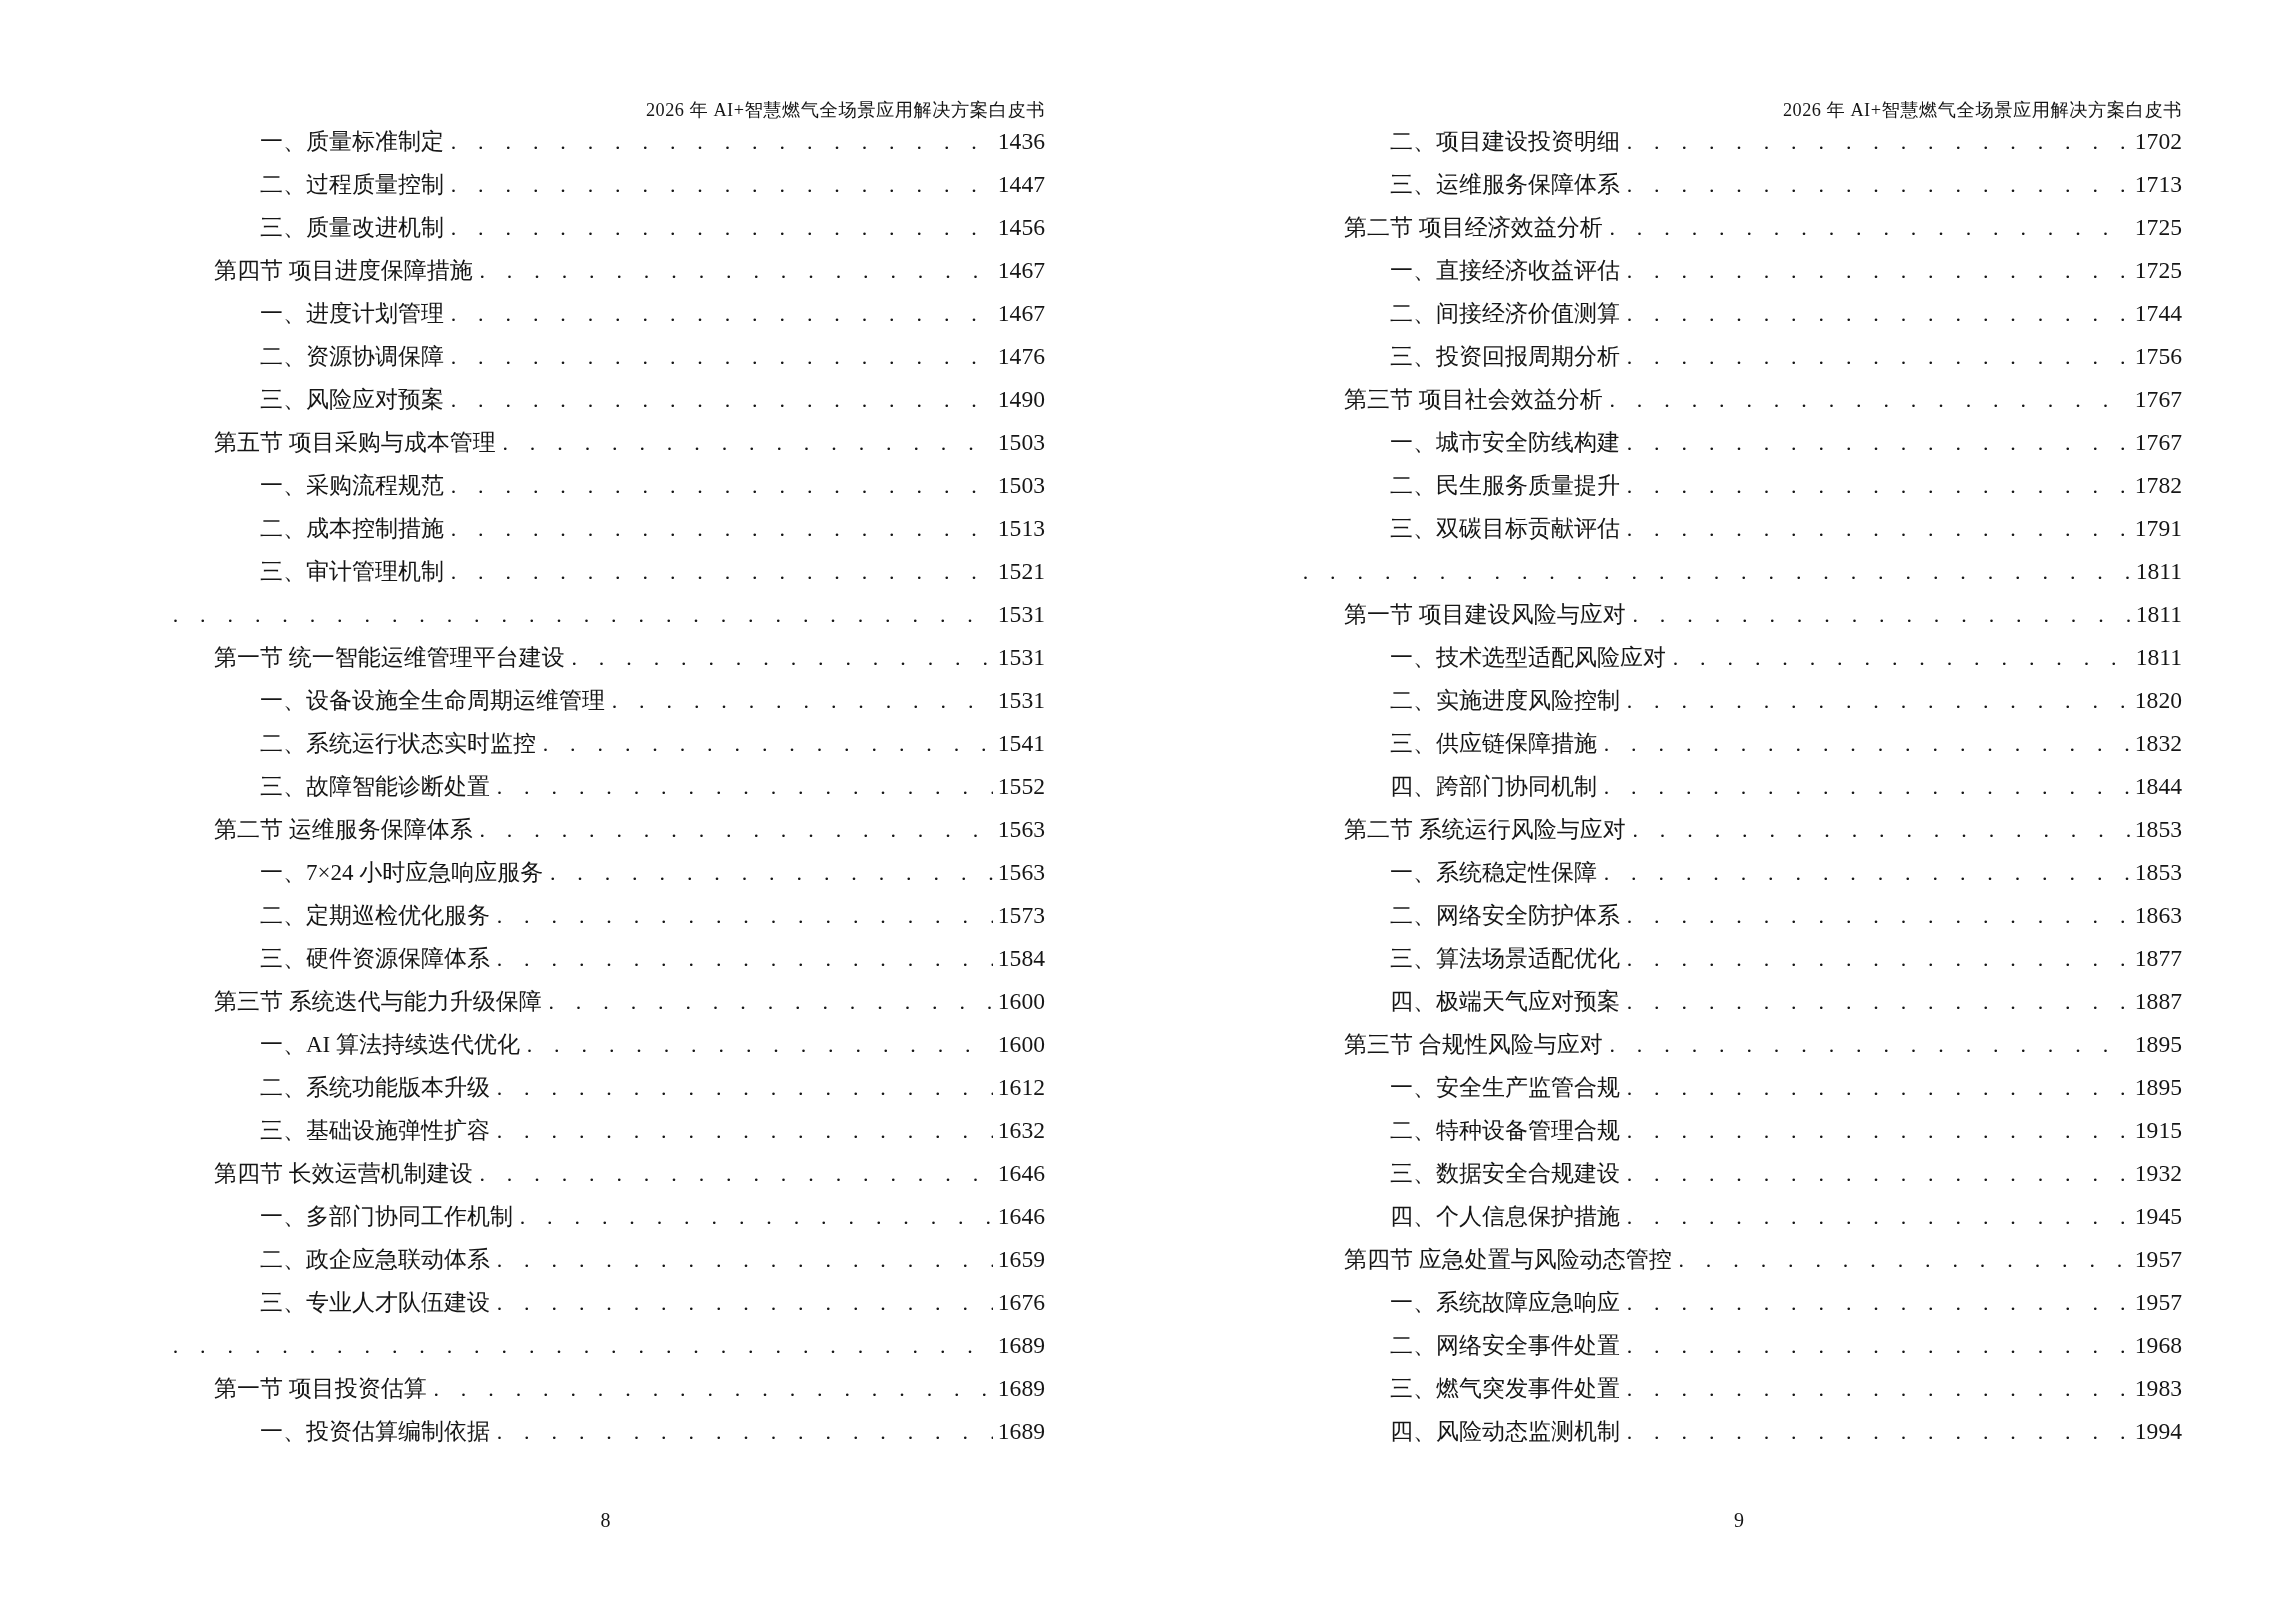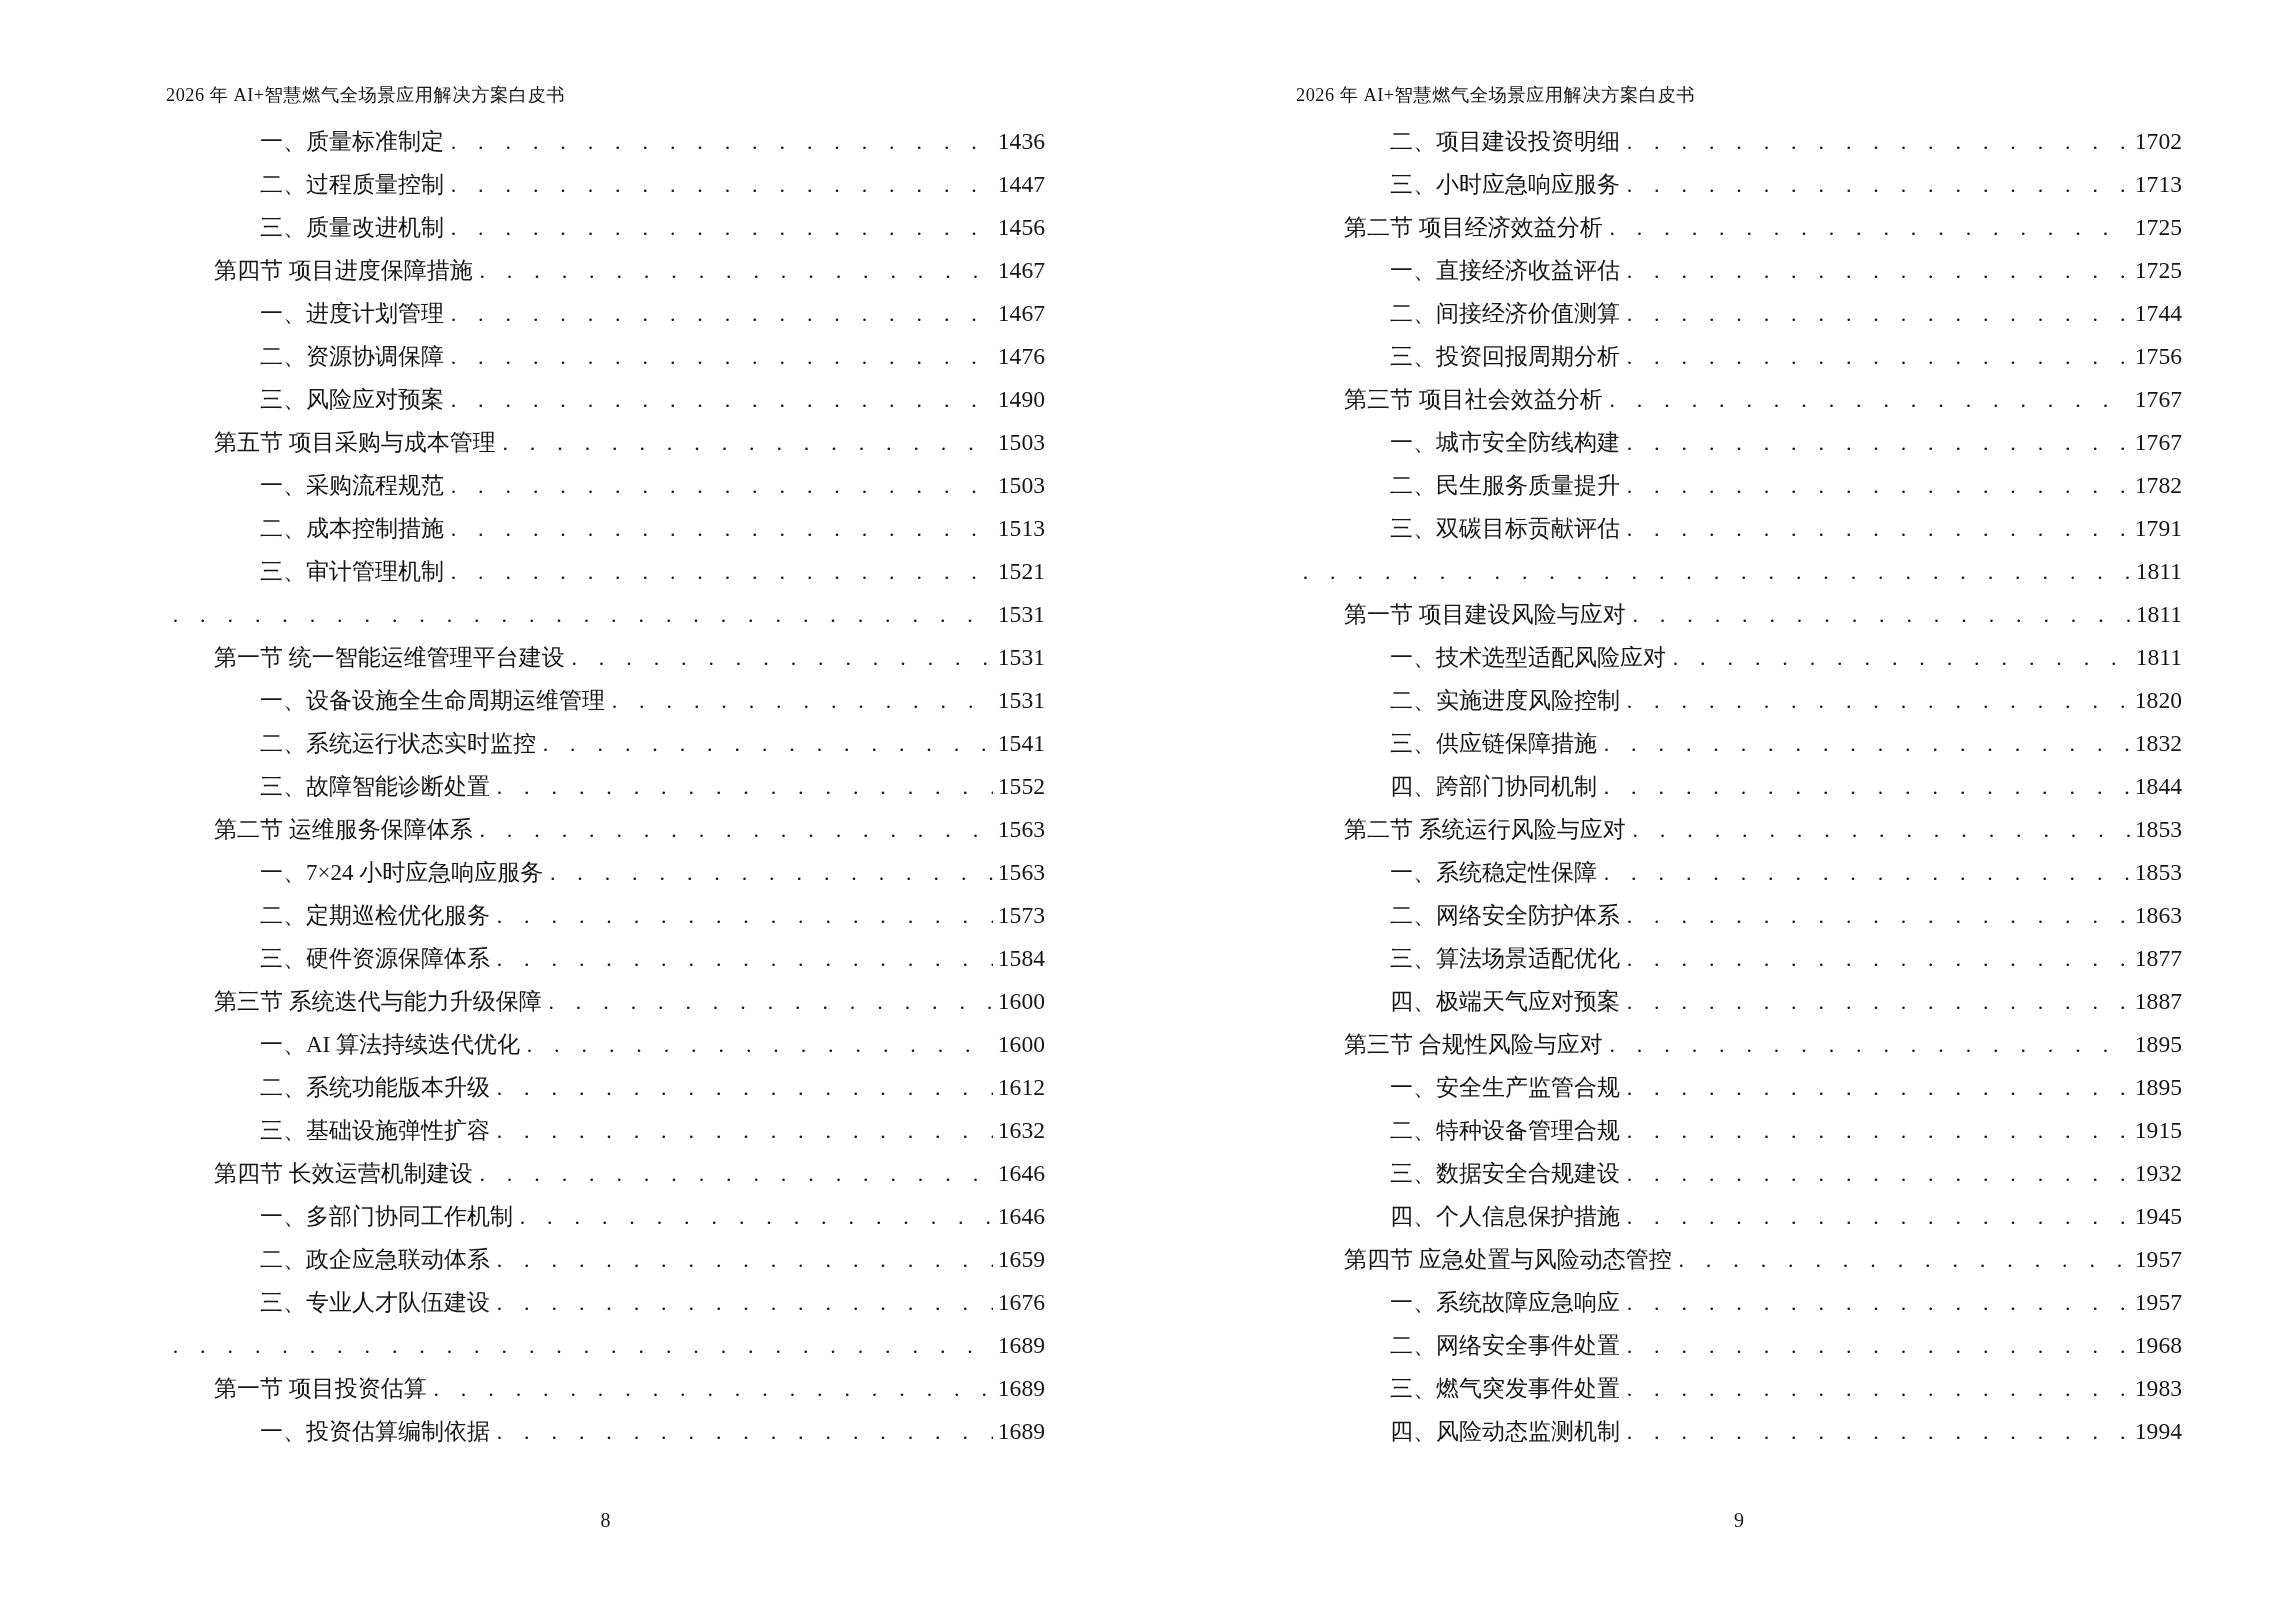--- a/index.html
+++ b/index.html
@@ -16,22 +16,22 @@
     overflow: hidden;
   }
   .page {
     position: absolute; top: 0; height: 1622px; width: 1142px;
     --bl: 166px; --bw: 879px;
   }
   .page-left  { left: 0; }
   .page-right { left: 1142px; --bl: 154px; --bw: 886px; }
 
   .running-header {
-    position: absolute; top: 83px; left: var(--bl); width: var(--bw);
-    text-align: left;
+    position: absolute; top: 98px; left: var(--bl); width: var(--bw);
+    text-align: right;
     font-size: 18.3px; line-height: 24px;
     letter-spacing: 0.5px;
     white-space: nowrap;
   }
 
   .toc {
     position: absolute; top: 120px; left: var(--bl); width: var(--bw);
   }
   .entry {
     display: flex; align-items: baseline;
@@ -231,21 +231,21 @@
     <header class="running-header">
       <span>2026 年 AI+智慧燃气全场景应用解决方案白皮书</span>
     </header>
     <div class="toc">
         <div class="entry item">
     <span class="t">二、项目建设投资明细</span>
     <span class="leader">. . . . . . . . . . . . . . . . . . . . . . . . . . . . . . . . . . . . . . . . . . . . . . . . . . . . . . . . . . . . . . . . . . . . . . . . . . . . . . . . . . . . . . . . . . . . . . . . . . . . . . . . . . . . . . . . . . . . . . . . </span>
     <span class="n">1702</span>
   </div>
         <div class="entry item">
-    <span class="t">三、小时应急响应服务</span>
+    <span class="t">三、运维服务保障体系</span>
     <span class="leader">. . . . . . . . . . . . . . . . . . . . . . . . . . . . . . . . . . . . . . . . . . . . . . . . . . . . . . . . . . . . . . . . . . . . . . . . . . . . . . . . . . . . . . . . . . . . . . . . . . . . . . . . . . . . . . . . . . . . . . . . </span>
     <span class="n">1713</span>
   </div>
         <div class="entry section">
     <span class="t">第二节 项目经济效益分析</span>
     <span class="leader">. . . . . . . . . . . . . . . . . . . . . . . . . . . . . . . . . . . . . . . . . . . . . . . . . . . . . . . . . . . . . . . . . . . . . . . . . . . . . . . . . . . . . . . . . . . . . . . . . . . . . . . . . . . . . . . . . . . . . . . . </span>
     <span class="n">1725</span>
   </div>
         <div class="entry item">
     <span class="t">一、直接经济收益评估</span>

